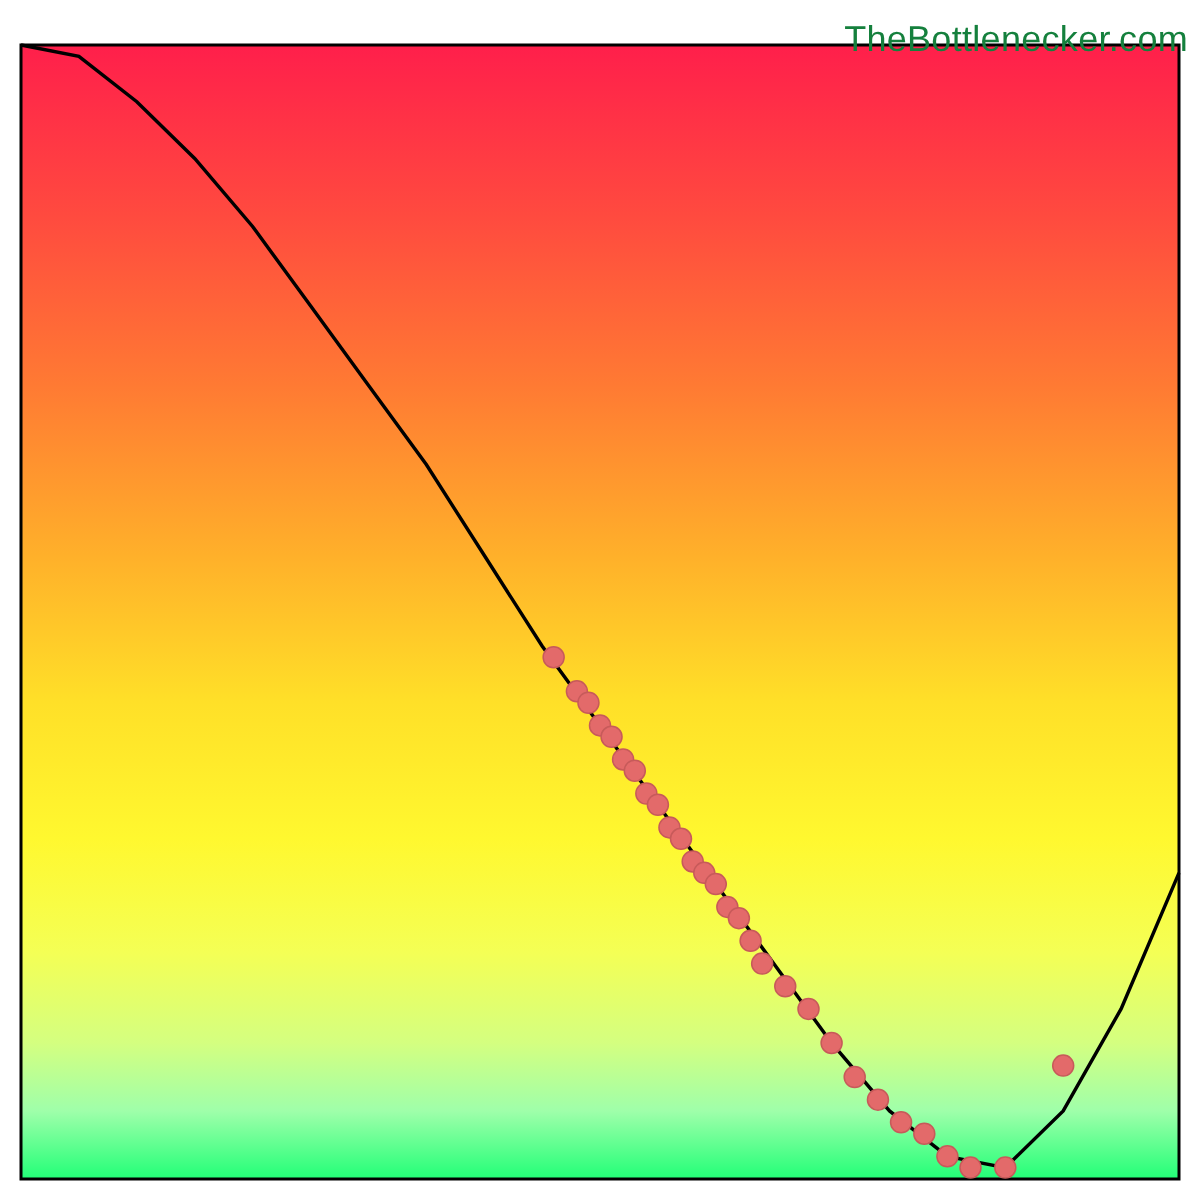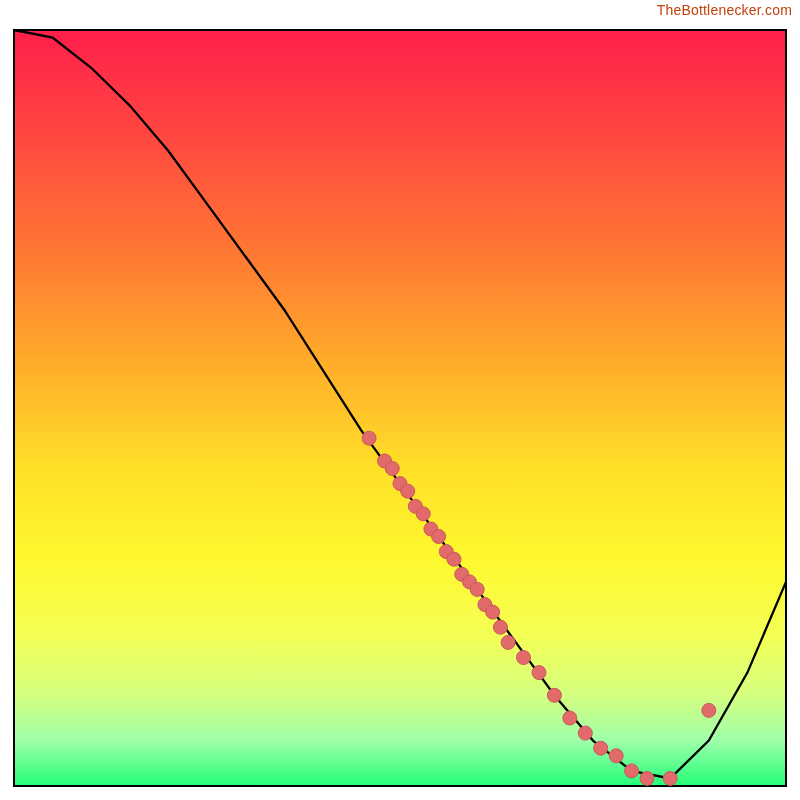--- a/index.html
+++ b/index.html
@@ -10,25 +10,25 @@
     background: #ffffff;
     font-family: Arial, Helvetica, sans-serif;
   }
   .container {
     position: relative;
     width: 800px;
     height: 800px;
   }
   .watermark {
     position: absolute;
-    top: 2px;
+    top: 13px;
     right: 8px;
-    font-size: 14px;
+    font-size: 24px;
     font-weight: 500;
-    color: #c2410c;
+    color: #15803d;
     letter-spacing: 0.2px;
     z-index: 10;
   }
   svg.plot {
     position: absolute;
     left: 0;
     top: 0;
     width: 800px;
     height: 800px;
   }

